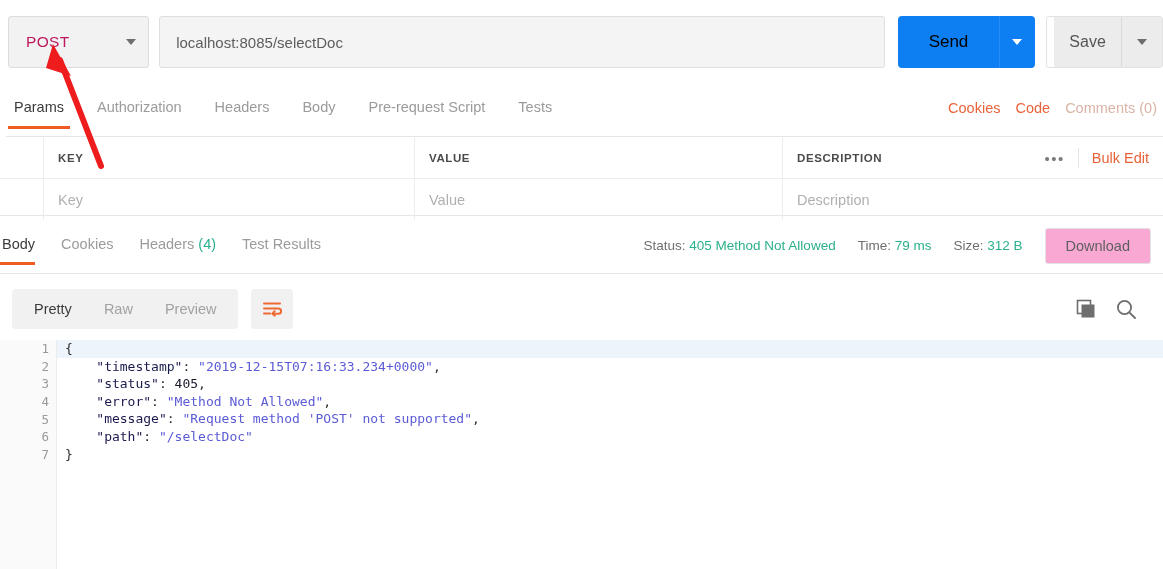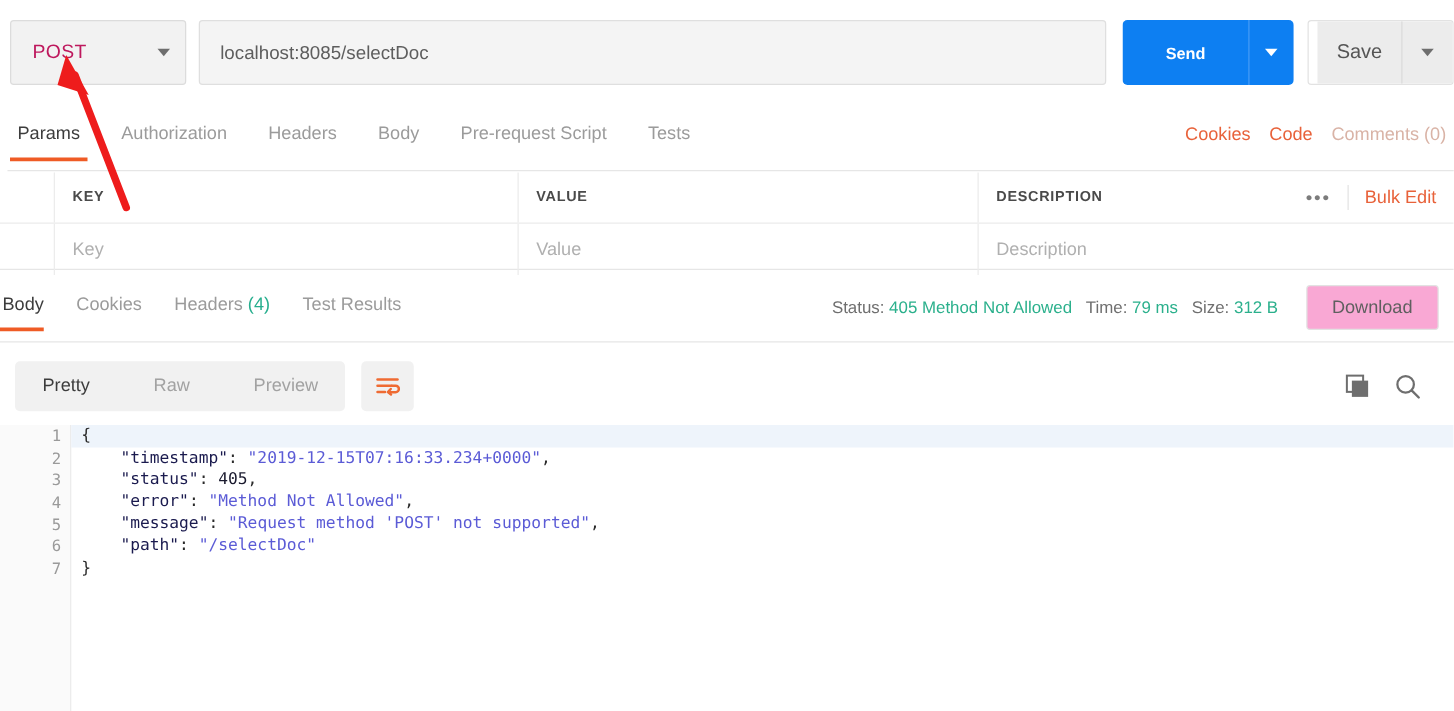--- a/index.html
+++ b/index.html
@@ -37,21 +37,21 @@
     background: #f4f4f4; border: 1px solid #dfdfdf; border-radius: 3px;
     display: flex; align-items: center; padding: 0 16px;
     font-size: 15px; color: #5d5d5d; cursor: text;
   }
 
   .send-group {
     margin-left: 13px; display: flex; align-items: stretch;
     height: 52px; border-radius: 4px; overflow: hidden;
   }
   .send-btn {
-    background: #0d7ff2; color: #ffffff; font-size: 13px; font-weight: bold;
+    background: #0d7ff2; color: #000000; font-size: 17px; font-weight: normal;
     width: 102px; display: flex; align-items: center; justify-content: center;
     cursor: pointer; border: none;
   }
   .send-caret-btn {
     background: #0d7ff2; width: 36px;
     display: flex; align-items: center; justify-content: center;
     border-left: 1px solid #2a8df5; cursor: pointer;
   }
 
   .save-group {
@@ -120,40 +120,40 @@
     position: relative; cursor: pointer; white-space: nowrap;
   }
   .res-tab:first-child { margin-left: 2px; }
   .res-tab.active { color: #3c3c3c; }
   .res-tab.active::after {
     content: ""; position: absolute; left: -2px; right: 0; bottom: 0;
     height: 3px; background: #ef5b25;
   }
   .count-green { color: #27ae8e; }
   .res-meta {
-    margin-left: auto; display: flex; align-items: center; gap: 11px;
+    margin-left: auto; display: flex; align-items: center; gap: 22px;
     padding-bottom: 10px; font-size: 13.5px;
   }
   .meta-lbl { color: #6f6f6f; }
   .meta-val { color: #2bb08c; }
   .download-btn {
     margin-left: 22px; margin-right: 12px; margin-bottom: 10px;
     background: #f9a8d4; border: 1px solid #e2e2e2; border-radius: 3px;
     height: 36px; padding: 0 20px; display: flex; align-items: center;
     font-size: 14.5px; color: #5f5f5f; cursor: pointer;
   }
 
   
   .body-toolbar {
     position: absolute; left: 0; top: 281px; width: 1163px; height: 56px;
     display: flex; align-items: center; padding: 0 12px;
   }
   .seg {
     background: #f1f1f1; border-radius: 4px; height: 40px;
-    display: flex; align-items: center; padding: 0 6px; gap: 19px;
+    display: flex; align-items: center; padding: 0 6px;
   }
   .seg-item { font-size: 14.5px; color: #a2a2a2; padding: 0 16px; cursor: pointer; }
   .seg-item.active { color: #3c3c3c; }
   .fmt-select {
     margin-left: 12px; background: #f1f1f1; border-radius: 4px; height: 40px;
     display: flex; align-items: center; gap: 16px; padding: 0 15px; cursor: pointer;
   }
   .fmt-select .label { font-size: 14.5px; color: #555; }
   .wrap-btn {
     margin-left: 13px; width: 42px; height: 40px; background: #f1f1f1;

